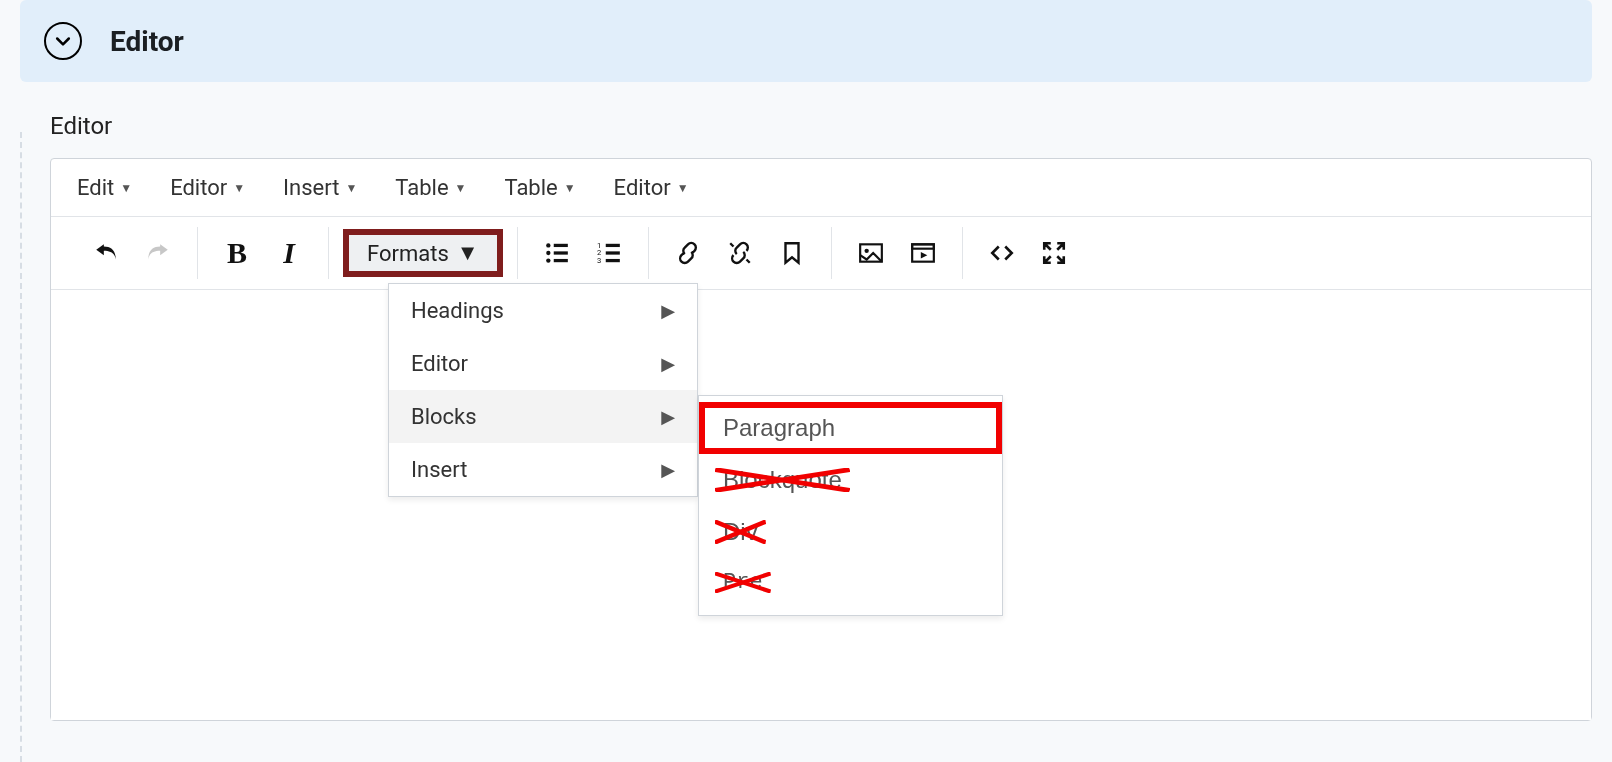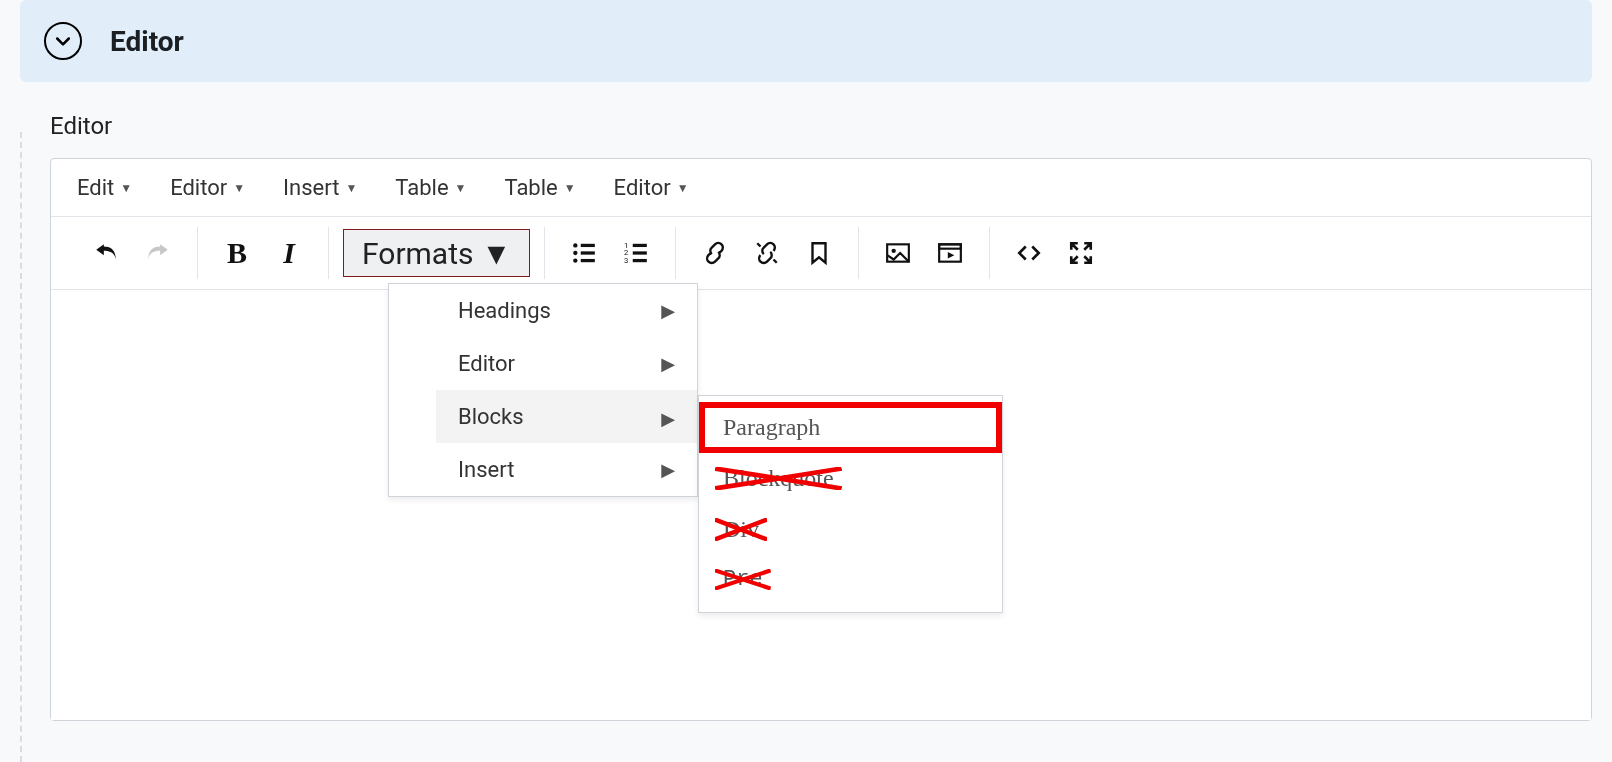--- a/index.html
+++ b/index.html
@@ -110,73 +110,72 @@
     cursor: pointer;
     color: #111;
   }
   .tb-btn.disabled { color: #bdbdbd; cursor: default; }
   .tb-btn svg { width: 26px; height: 26px; }
 
   .bold-glyph { font-family: Georgia, "Times New Roman", serif; font-weight: 900; font-size: 30px; }
   .italic-glyph { font-family: Georgia, "Times New Roman", serif; font-style: italic; font-weight: 700; font-size: 30px; }
 
   .formats-btn {
-    border: 1px solid #7f1d1d;
+    border: 6px solid #7f1d1d;
     background: #eef0f2;
     padding: 8px 18px;
-    font-size: 30px;
+    font-size: 22px;
     color: #222;
     display: inline-flex;
     align-items: center;
     gap: 8px;
     cursor: pointer;
     height: 48px;
   }
 
   
   .dropdown {
     position: absolute;
     top: 66px;
     left: 337px;
     width: 310px;
     background: #fff;
     border: 1px solid #cfd4da;
     box-shadow: 0 3px 6px rgba(0,0,0,.08);
     z-index: 20;
-    padding-left: 47px;
   }
   .dropdown .dd-item {
     display: flex;
     align-items: center;
     justify-content: space-between;
     padding: 14px 22px;
     font-size: 22px;
     color: #333;
     cursor: pointer;
   }
-  .dropdown .dd-item.highlight { background: #f3f3f3; align-items: flex-end; }
+  .dropdown .dd-item.highlight { background: #f3f3f3; }
   .dropdown .dd-arrow { color: #555; font-size: 18px; }
 
   .submenu {
     position: absolute;
     top: 178px;
     left: 647px;
     width: 305px;
     background: #fff;
     border: 1px solid #cfd4da;
     box-shadow: 0 3px 6px rgba(0,0,0,.08);
     z-index: 21;
     padding: 6px 0 8px;
   }
   .submenu .sm-item {
     position: relative;
     padding: 12px 24px;
     font-size: 24px;
     color: #555;
-    font-family: Liberation Serif, serif;
+    font-family: Liberation Sans, sans-serif;
     cursor: pointer;
   }
   .submenu .sm-item.pre { font-family: "Courier New", monospace; font-size: 22px; }
 
   
   .submenu .sm-item.boxed {
     outline: 6px solid #f10000;
     outline-offset: -6px;
   }
 

